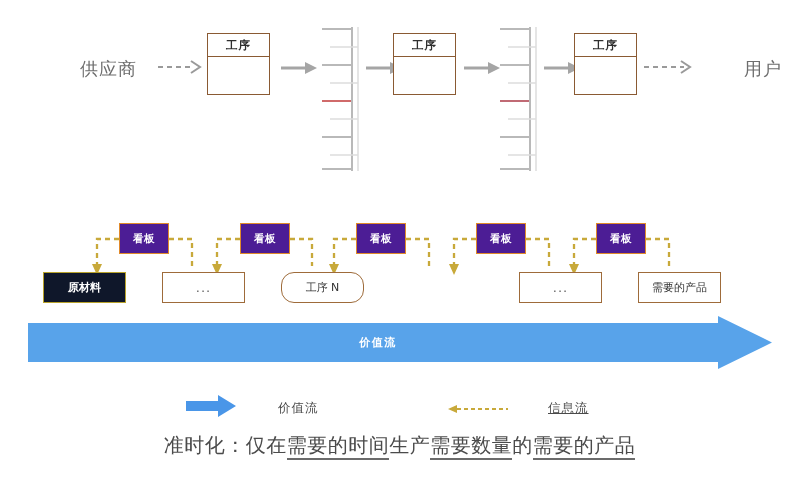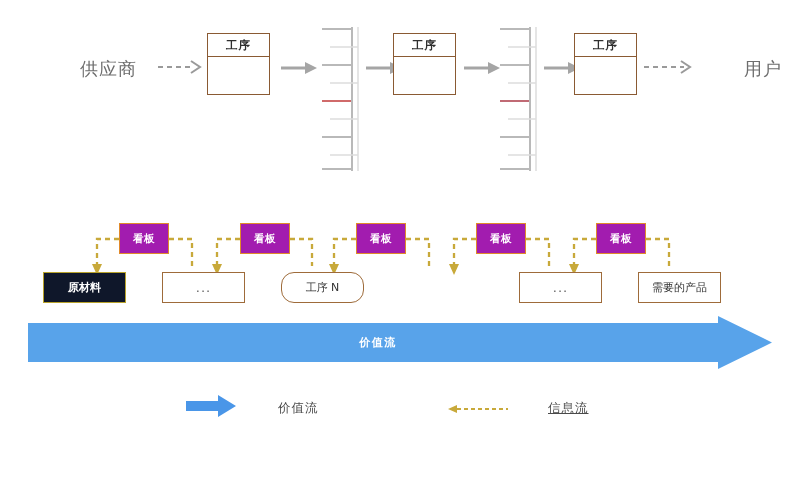--- a/index.html
+++ b/index.html
@@ -32,21 +32,21 @@
   .garrow svg{display:block;}
 
   
   .darrow svg{display:block;}
 
   
   .rack svg{display:block;}
 
   
   .kanban{
-    width:50px;height:31px;background:#a21caf;border:1px solid #E08A2B;
+    width:50px;height:31px;background:#4c1d95;border:1px solid #E08A2B;
     box-sizing:border-box;display:flex;align-items:center;justify-content:center;
     font-size:10.5px;color:#ffffff;font-weight:bold;letter-spacing:.5px;
   }
   .pbox{
     width:83px;height:31px;border:1.2px solid #9e6b3a;background:#ffffff;
     box-sizing:border-box;display:flex;align-items:center;justify-content:center;
     font-size:11px;color:#333;white-space:nowrap;
   }
   .pbox.green{background:#0f172a;border-color:#B8A22B;color:#ffffff;font-weight:bold;}
   .pbox.dots{font-size:13px;color:#666;letter-spacing:1px;}
@@ -239,15 +239,18 @@
   <div class="abs legend-txt" style="left:278px;top:400px;">价值流</div>
 
   <div class="abs" style="left:448px;top:400px;">
     <svg width="62" height="12" viewBox="0 0 62 12">
       <line x1="9" y1="6" x2="60" y2="6" stroke="#C8A93A" stroke-width="2" stroke-dasharray="4,3"></line>
       <polygon points="0,6 9,2 9,10" fill="#C8A93A"></polygon>
     </svg>
   </div>
   <div class="abs legend-txt" style="left:548px;top:400px;text-decoration:underline;">信息流</div>
 
+  <div class="caption">
+    <span>准时化：仅在</span><span class="u">需要的时间</span><span>生产</span><span class="u">需要数量</span><span>的</span><span class="u">需要的产品</span>
+  </div>
 
 
 </div>
 
 </body></html>

